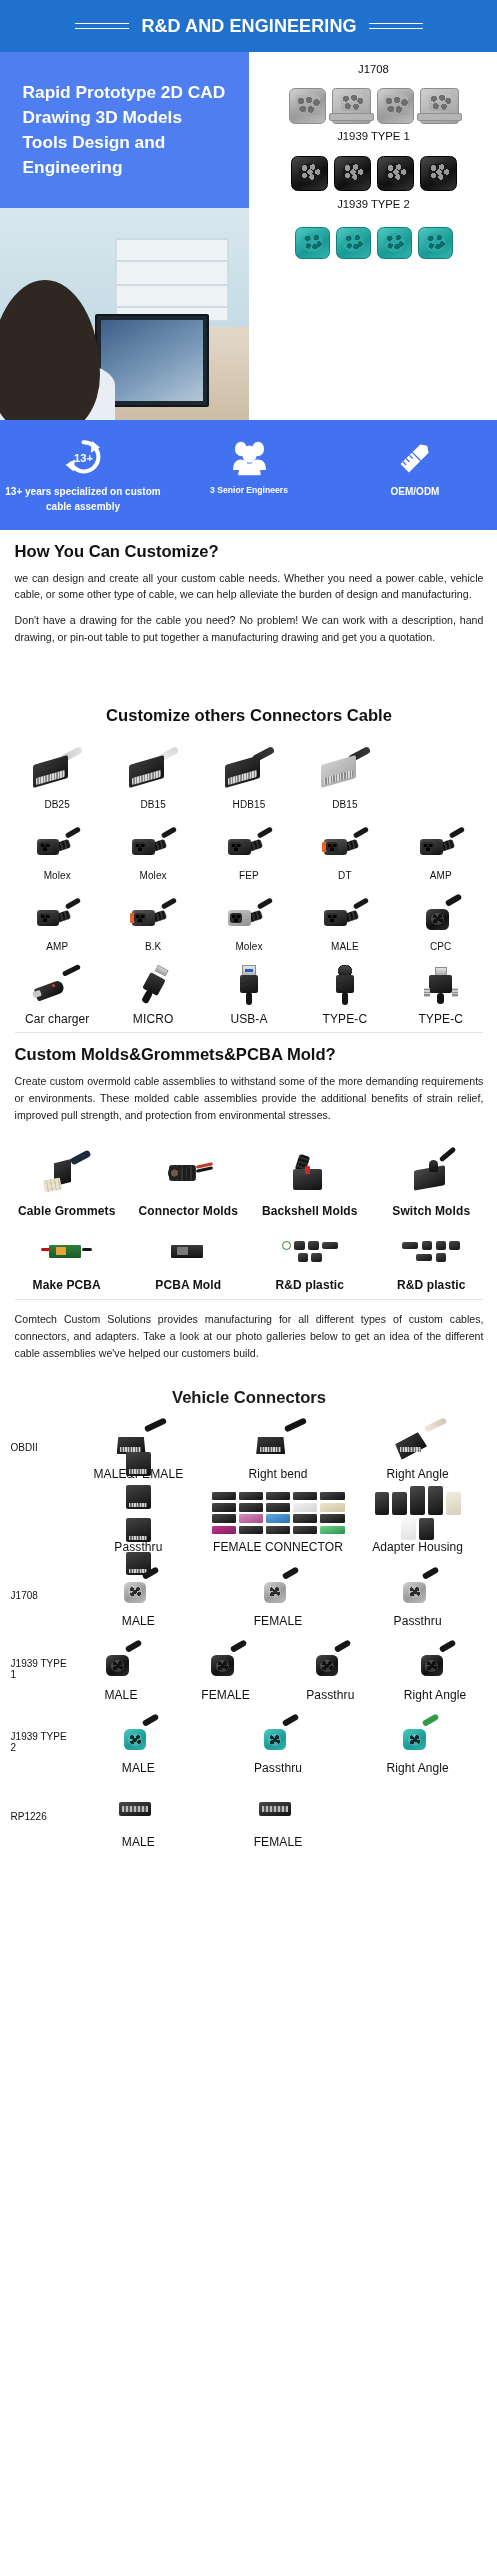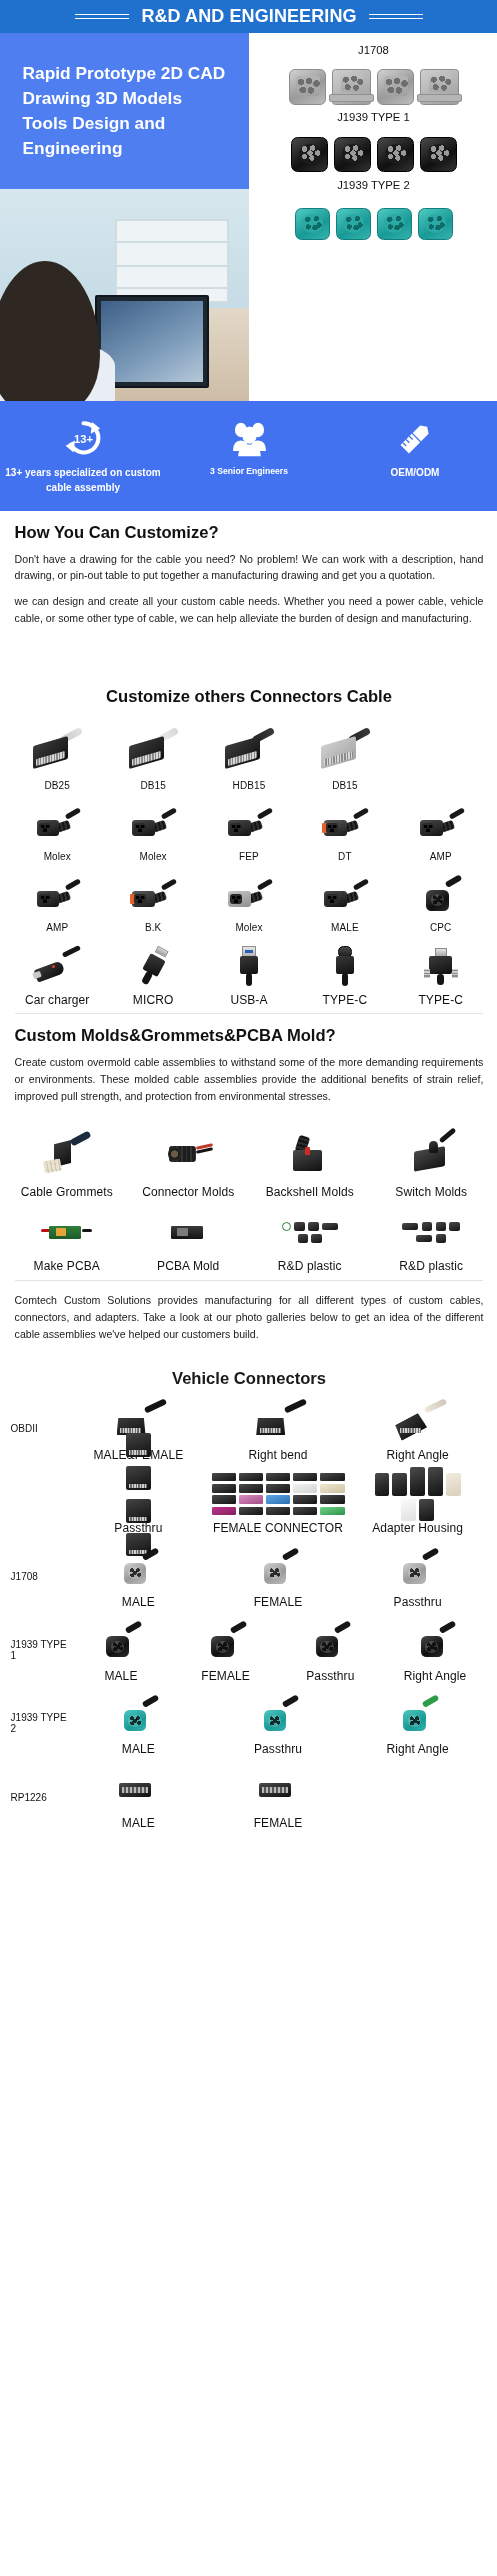--- a/index.html
+++ b/index.html
@@ -7,21 +7,21 @@
     width: 498px;
     background: #ffffff;
     font-family: "Liberation Sans", sans-serif;
     color: #1a1a1a;
     -webkit-font-smoothing: antialiased;
   }
 
   
   .banner {
     background: #2070ce;
-    height: 33px;
+    height: 52px;
     display: flex;
     align-items: center;
     justify-content: center;
     gap: 12px;
   }
   .banner-title {
     color: #ffffff;
     font-size: 18px;
     font-weight: 700;
     letter-spacing: 0.1px;
@@ -198,21 +198,21 @@
     font-size: 10.6px;
     line-height: 1.58;
     text-align: justify;
     color: #1a1a1a;
     padding-bottom: 9.3px;
   }
   .divider { height: 0.7px; background: #e3e3e3; margin: 2.7px 14.6px 0 14.6px; }
 
   
   .grid5 { display: grid; grid-template-columns: repeat(5, 1fr); padding: 0 9.3px; }
-  .grid4 { display: grid; grid-template-columns: repeat(4, 1fr); padding: 0 6px; }
+  .grid4 { display: grid; grid-template-columns: repeat(4, 1fr); padding: 0 6px; font-weight: bold; }
   .cell { text-align: center; padding: 5.3px 1.3px 4px 1.3px; }
   .cell-img {
     height: 57px; display:flex; align-items:center; justify-content:center;
   }
   .cell-img.short { height: 48px; }
   .cell-label {
     font-size: 10px; color: #111111; padding-top: 2.7px; letter-spacing: 0.1px;
   }
   .cell-label.sm { font-size: 12px; }
 
@@ -661,22 +661,22 @@
         </g>
       </svg>
     </div>
     <div class="stat-label">OEM/ODM</div>
   </div>
 
 </div>
 
 <div class="section">
   <h2>How You Can Customize?</h2>
+  <p>we can design and create all your custom cable needs. Whether you need a power cable, vehicle cable, or some other type of cable, we can help alleviate the burden of design and manufacturing.</p>
   <p>Don't have a drawing for the cable you need? No problem! We can work with a description, hand drawing, or pin-out table to put together a manufacturing drawing and get you a quotation.</p>
-  <p>we can design and create all your custom cable needs. Whether you need a power cable, vehicle cable, or some other type of cable, we can help alleviate the burden of design and manufacturing.</p>
 </div>
 
 <div class="section" style="padding-bottom:0">
   <h2 class="center">Customize others Connectors Cable</h2>
 </div>
 
 <div class="grid5">
   <div class="cell">
     <div class="cell-img">
       <span class="dsub">

